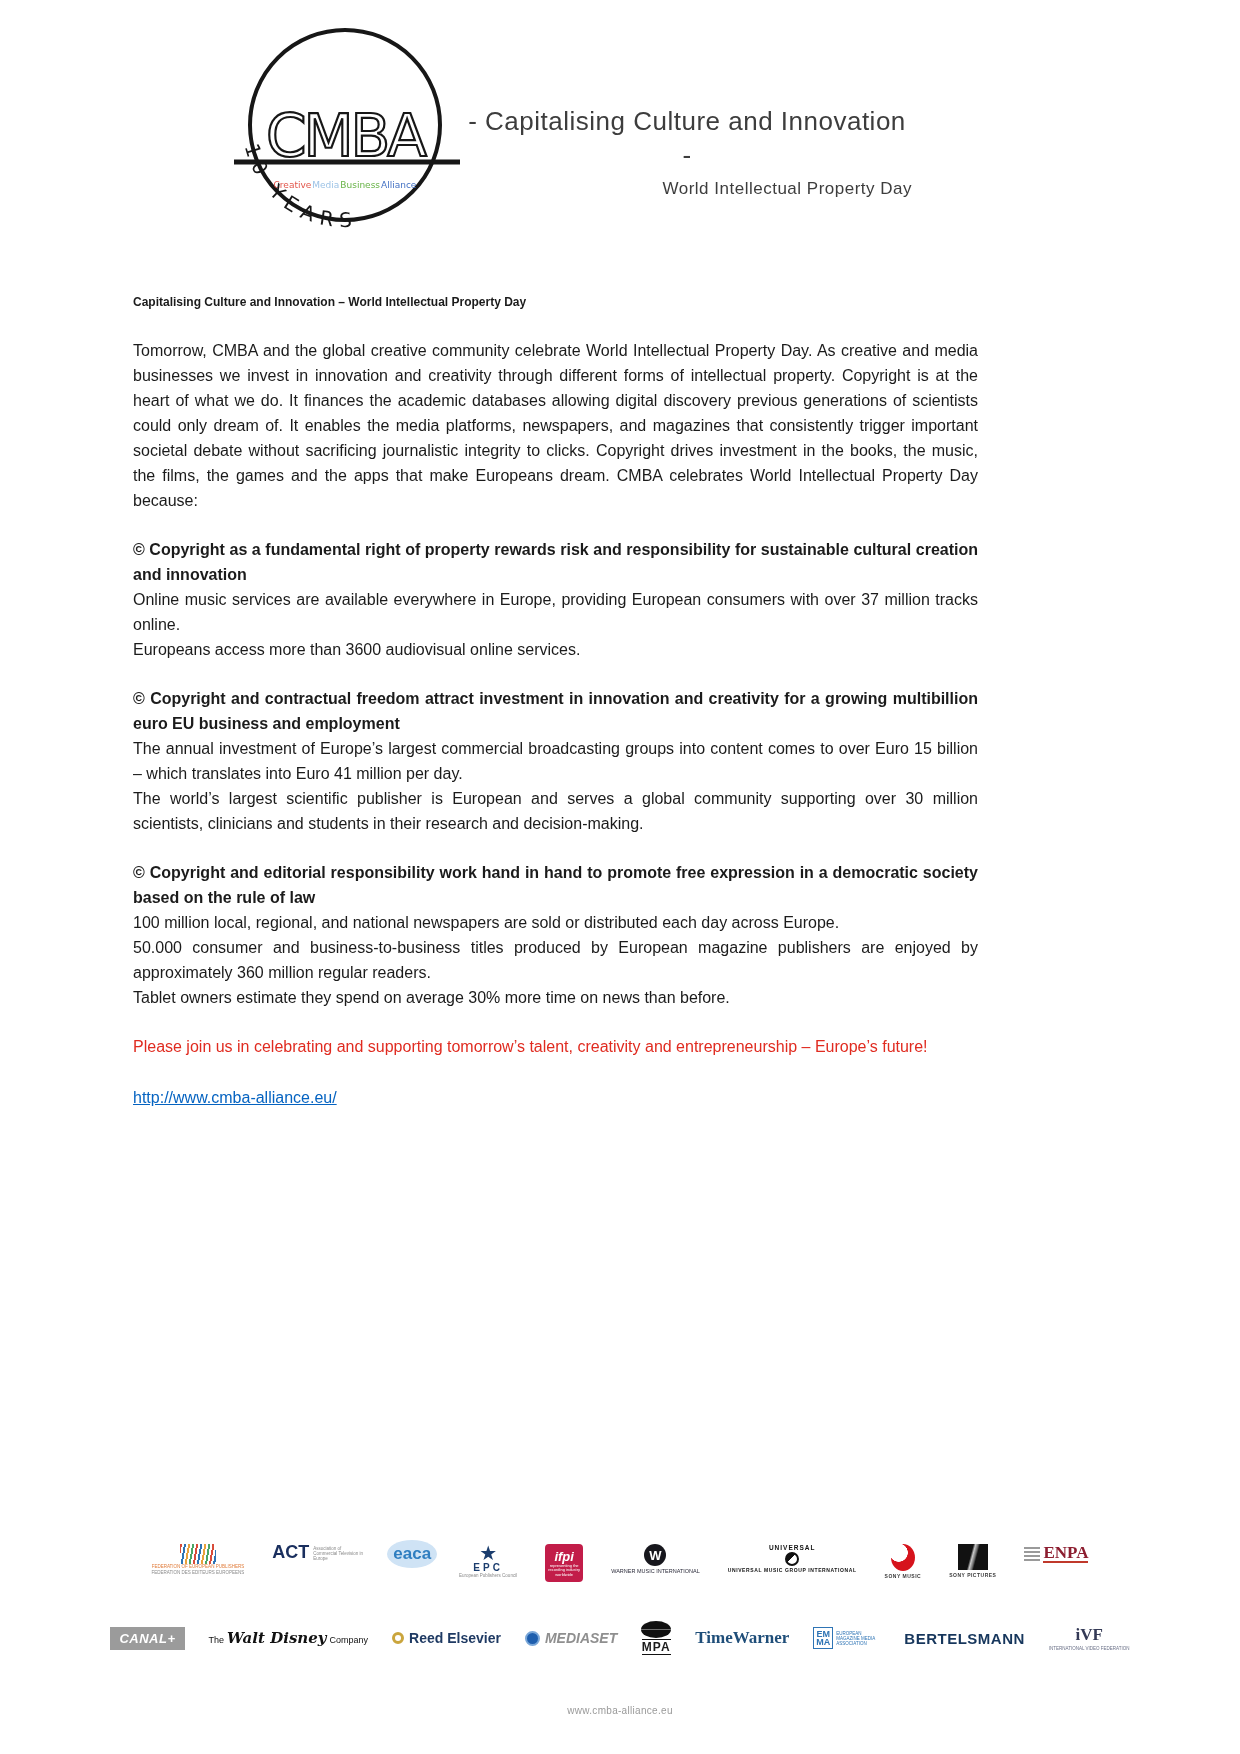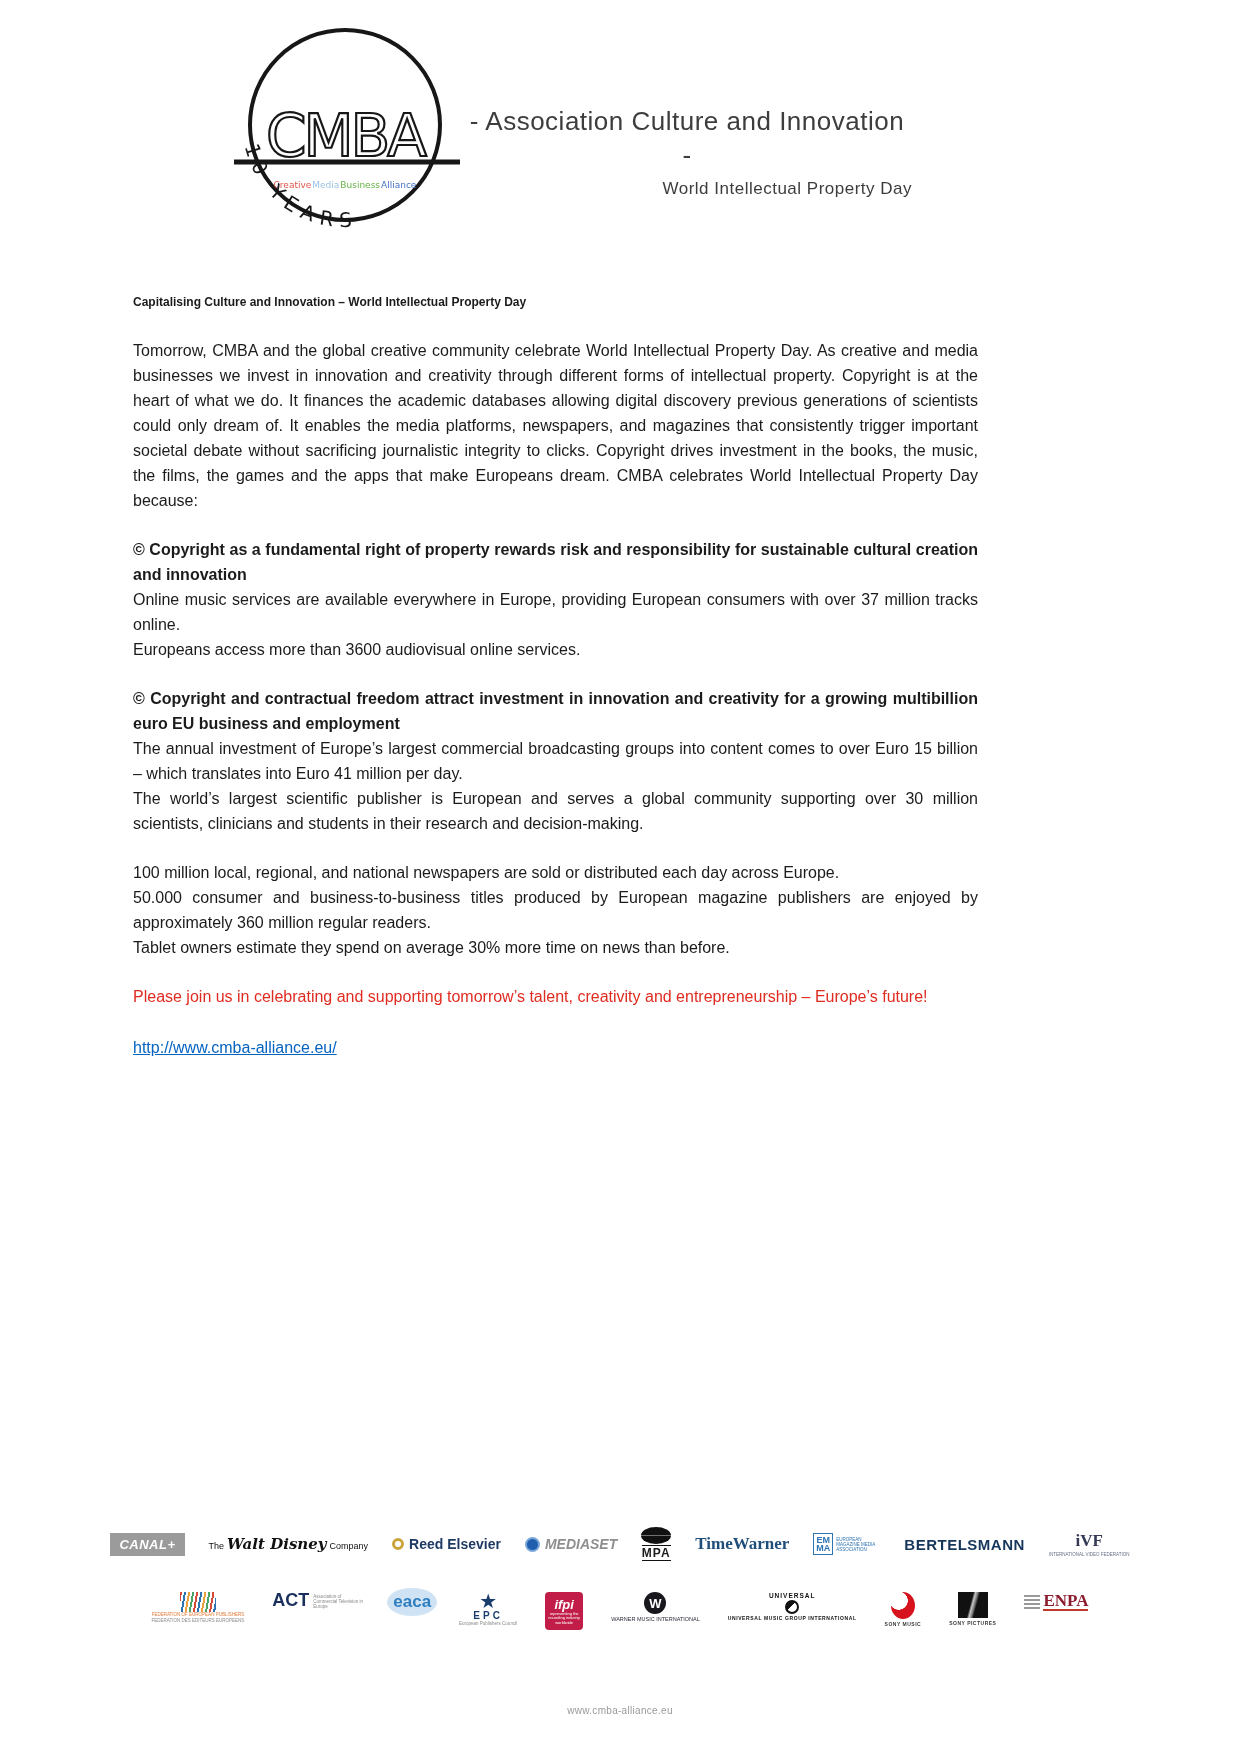--- a/index.html
+++ b/index.html
@@ -118,21 +118,21 @@
       <defs>
         <path id="yearsArc" d="M 14 128 A 101 101 0 0 0 128 214" fill="none"></path>
       </defs>
       <text font-size="20" letter-spacing="7" fill="#171717">
         <textPath href="#yearsArc" startOffset="4%">10 YEARS</textPath>
       </text>
     </svg>
   </div>
 
   <div class="tagline">
-    <div class="t1">- Association Culture and Innovation -</div>
+    <div class="t1">- Capitalising Culture and Innovation -</div>
     <div class="t2">World Intellectual Property Day</div>
   </div>
 
   <div class="content">
     <h1>Capitalising Culture and Innovation – World Intellectual Property Day</h1>
 
     <p class="intro">Tomorrow, CMBA and the global creative community celebrate World Intellectual Property Day.  As creative and media businesses we invest in innovation and creativity through different forms of intellectual property.  Copyright is at the heart of what we do.   It finances the academic databases allowing digital discovery previous generations of scientists could only dream of.  It enables the media platforms, newspapers, and magazines that consistently trigger important societal debate without sacrificing journalistic integrity to clicks. Copyright drives investment in the books, the music, the films, the games and the apps that make Europeans dream.  CMBA celebrates World Intellectual Property Day because:</p>
 
     <section class="copy-section">
       <h2>© Copyright as a fundamental right of property rewards risk and responsibility for sustainable cultural creation and innovation</h2>
@@ -140,73 +140,32 @@
       <p>Europeans access more than 3600 audiovisual online services.</p>
     </section>
 
     <section class="copy-section">
       <h2>© Copyright and contractual freedom attract investment in innovation and creativity for a growing multibillion euro EU business and employment</h2>
       <p>The annual investment of Europe’s largest commercial broadcasting groups into content comes to over Euro 15 billion – which translates into Euro 41 million per day.</p>
       <p>The world’s largest scientific publisher is European and serves a global community supporting over 30 million scientists, clinicians and students in their research and decision-making.</p>
     </section>
 
     <section class="copy-section">
+      <h2>© Copyright and editorial responsibility work hand in hand to promote free expression in a democratic society based on the rule of law</h2>
       <p>100 million local, regional, and national newspapers are sold or distributed each day across Europe.</p>
       <p>50.000 consumer and business-to-business titles produced by European magazine publishers are enjoyed by approximately 360 million regular readers.</p>
       <p>Tablet owners estimate they spend on average 30% more time on news than before.</p>
     </section>
 
     <p class="cta">Please join us in celebrating and supporting tomorrow’s talent, creativity and entrepreneurship – Europe’s future!</p>
 
     <a class="site-link" href="#">http://www.cmba-alliance.eu/</a>
   </div>
 
   <div class="logos">
-
-    <div class="logo-row logo-row1">
-      <span class="lg lg-canal">CANAL+</span>
-
-      <span class="lg lg-disney">
-        <span class="sm">The</span>
-        <span class="script">Walt Disney</span>
-        <span class="sm">Company</span>
-      </span>
-
-      <span class="lg lg-reed">
-        <span class="icon-ring"></span>
-        <span>Reed Elsevier</span>
-      </span>
-
-      <span class="lg lg-mediaset">
-        <span class="icon-dot"></span>
-        <span>MEDIASET</span>
-      </span>
-
-      <span class="lg lg-mpa">
-        <span class="icon-globe"></span>
-        <span class="mpa-txt">MPA</span>
-      </span>
-
-      <span class="lg lg-tw">TimeWarner</span>
-
-      <span class="lg lg-emma">
-        <span class="emma-box">
-          <span>EM</span><br>
-          <span>MA</span>
-        </span>
-        <span class="emma-sub">EUROPEAN MAGAZINE MEDIA ASSOCIATION</span>
-      </span>
-
-      <span class="lg lg-bert">BERTELSMANN</span>
-
-      <span class="lg lg-ivf">
-        <span class="ivf-main">iVF</span>
-        <span class="ivf-sub">INTERNATIONAL VIDEO FEDERATION</span>
-      </span>
-    </div>
 
     <div class="logo-row logo-row2">
       <span class="lg">
         <span class="fan"></span>
         <span class="fep-sub">
           <span class="l1">FEDERATION OF EUROPEAN PUBLISHERS</span><br>
           <span class="l2">FEDERATION DES EDITEURS EUROPEENS</span>
         </span>
       </span>
 
@@ -252,17 +211,59 @@
       <span class="lg lg-sonypic">
         <span class="sp-box"></span>
         <span class="tiny-label">SONY PICTURES</span>
       </span>
 
       <span class="lg lg-enpa">
         <span class="enpa-bars"></span>
         <span class="enpa-txt">ENPA</span>
       </span>
     </div>
+
+    <div class="logo-row logo-row1">
+      <span class="lg lg-canal">CANAL+</span>
+
+      <span class="lg lg-disney">
+        <span class="sm">The</span>
+        <span class="script">Walt Disney</span>
+        <span class="sm">Company</span>
+      </span>
+
+      <span class="lg lg-reed">
+        <span class="icon-ring"></span>
+        <span>Reed Elsevier</span>
+      </span>
+
+      <span class="lg lg-mediaset">
+        <span class="icon-dot"></span>
+        <span>MEDIASET</span>
+      </span>
+
+      <span class="lg lg-mpa">
+        <span class="icon-globe"></span>
+        <span class="mpa-txt">MPA</span>
+      </span>
+
+      <span class="lg lg-tw">TimeWarner</span>
+
+      <span class="lg lg-emma">
+        <span class="emma-box">
+          <span>EM</span><br>
+          <span>MA</span>
+        </span>
+        <span class="emma-sub">EUROPEAN MAGAZINE MEDIA ASSOCIATION</span>
+      </span>
+
+      <span class="lg lg-bert">BERTELSMANN</span>
+
+      <span class="lg lg-ivf">
+        <span class="ivf-main">iVF</span>
+        <span class="ivf-sub">INTERNATIONAL VIDEO FEDERATION</span>
+      </span>
+    </div>
   </div>
 
   <div class="footer-url">www.cmba-alliance.eu</div>
 
 </div>
 
 </body></html>

